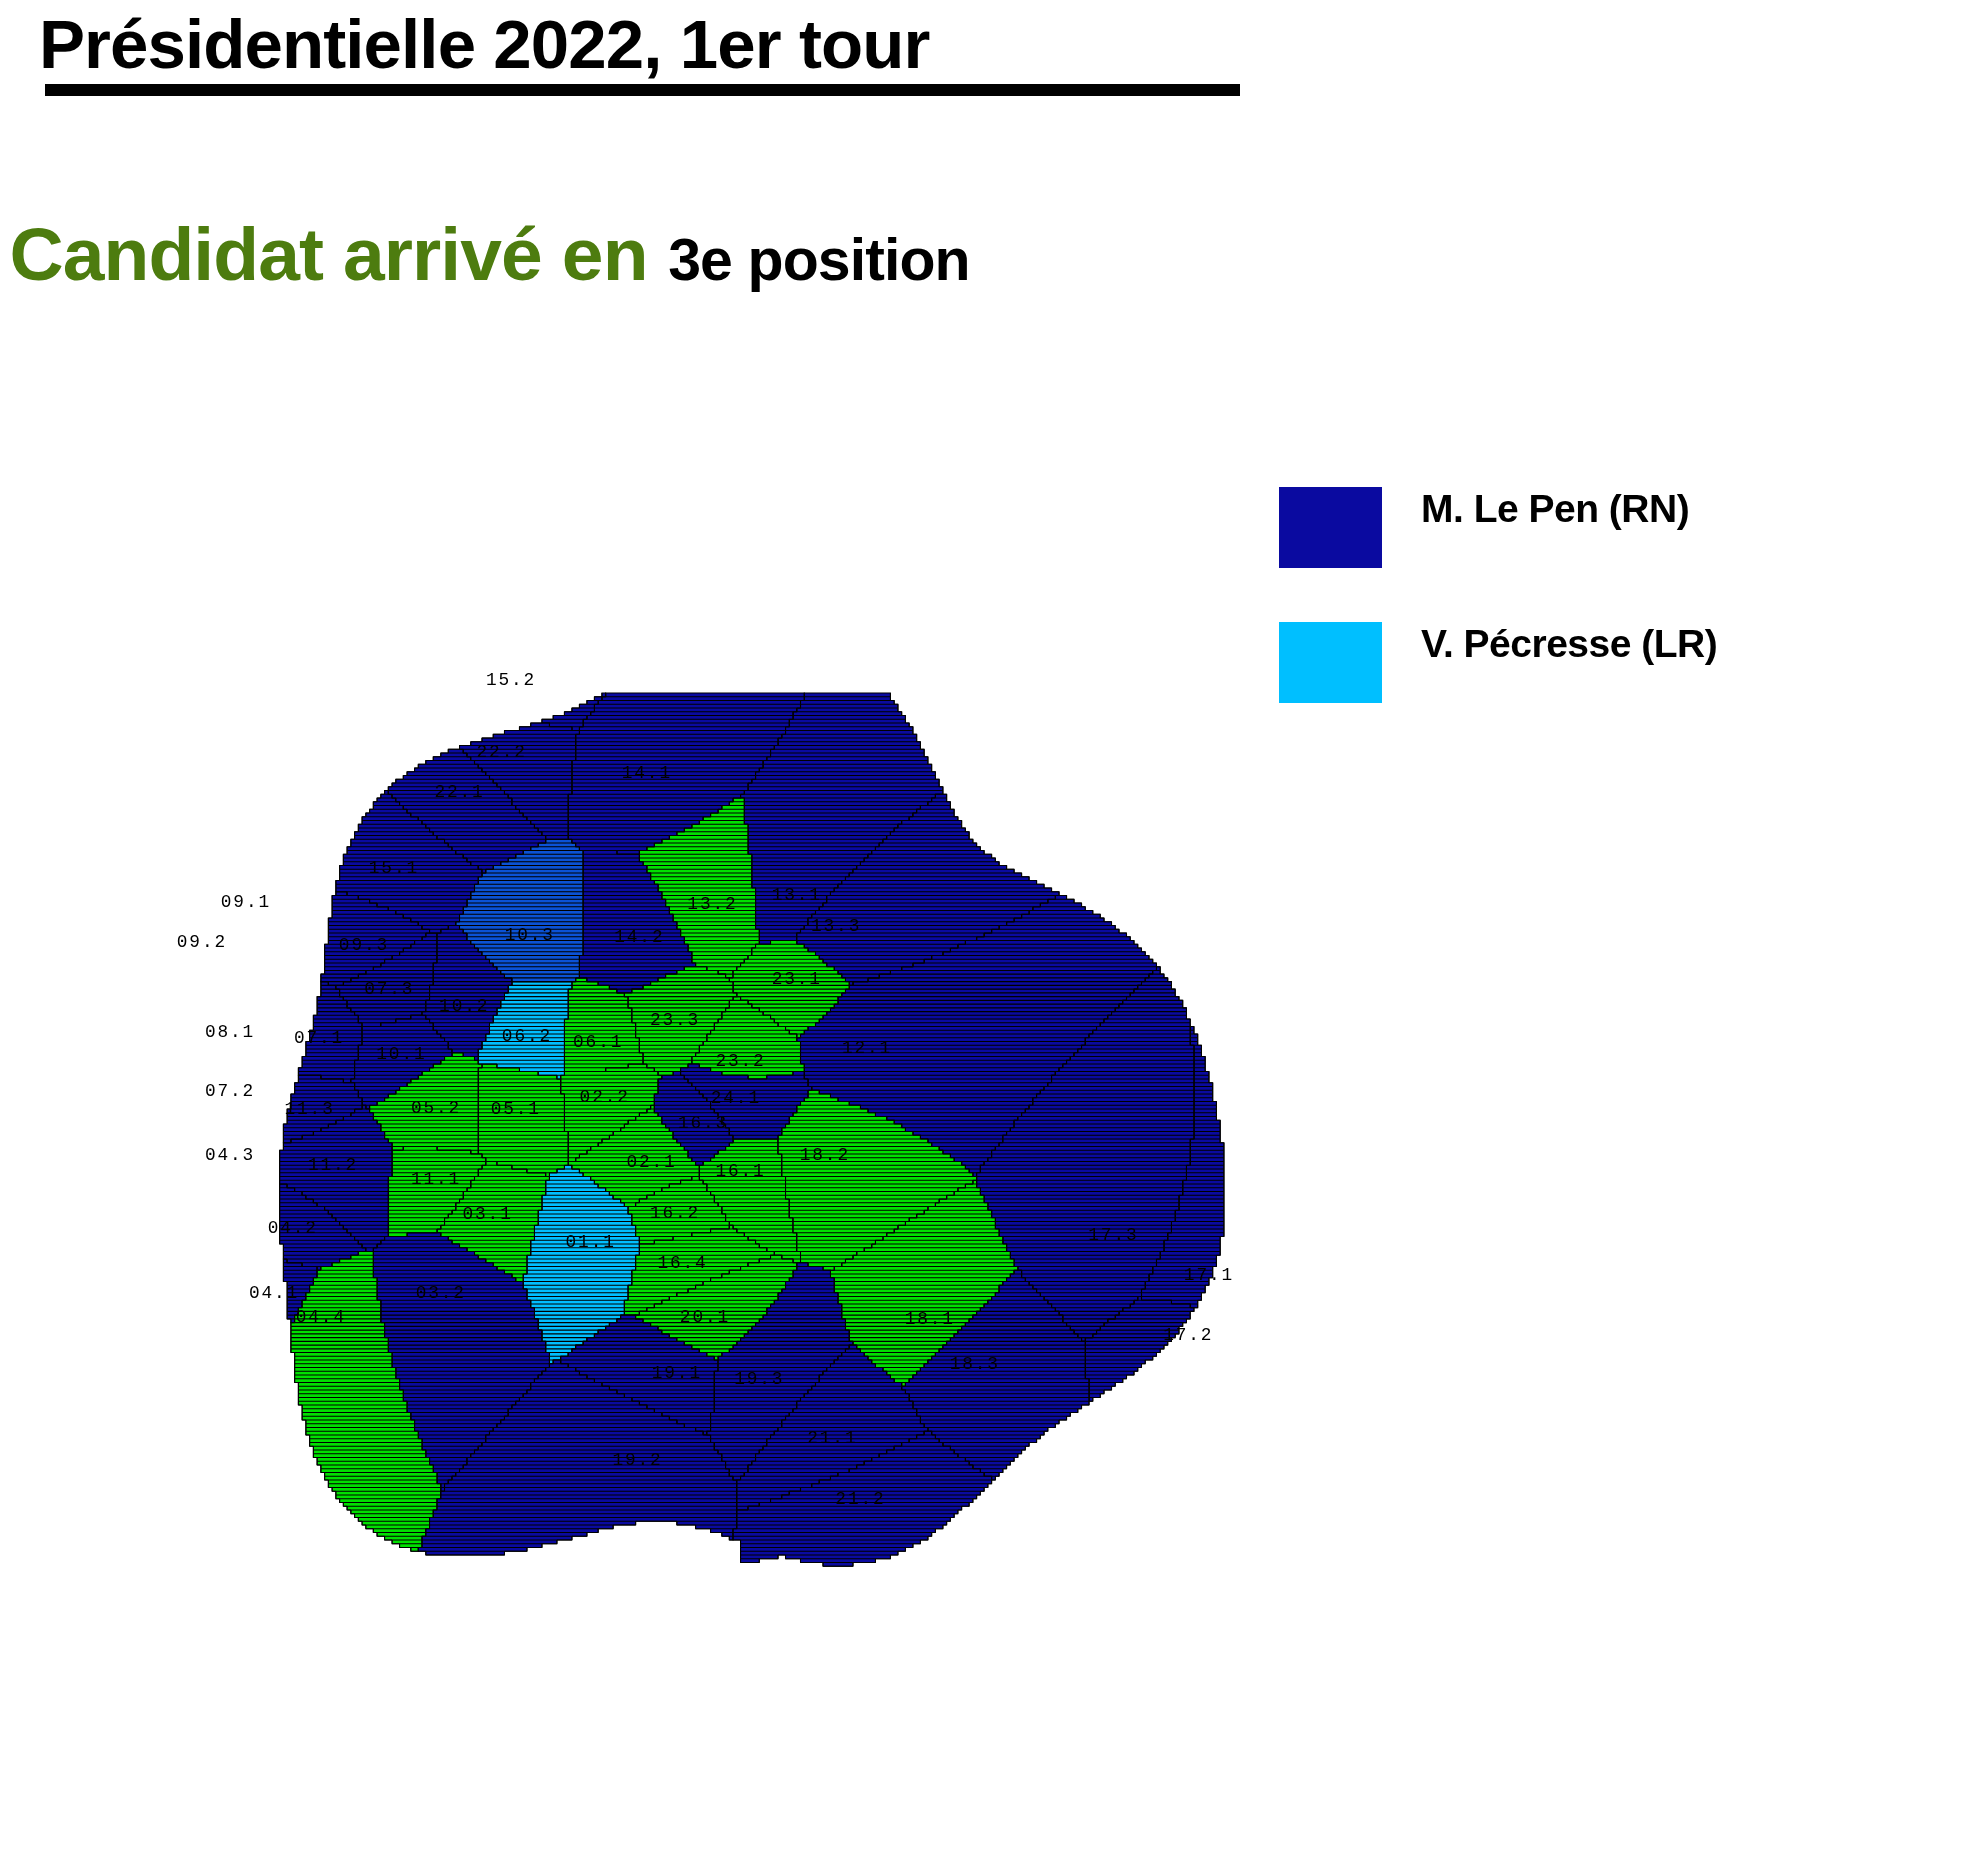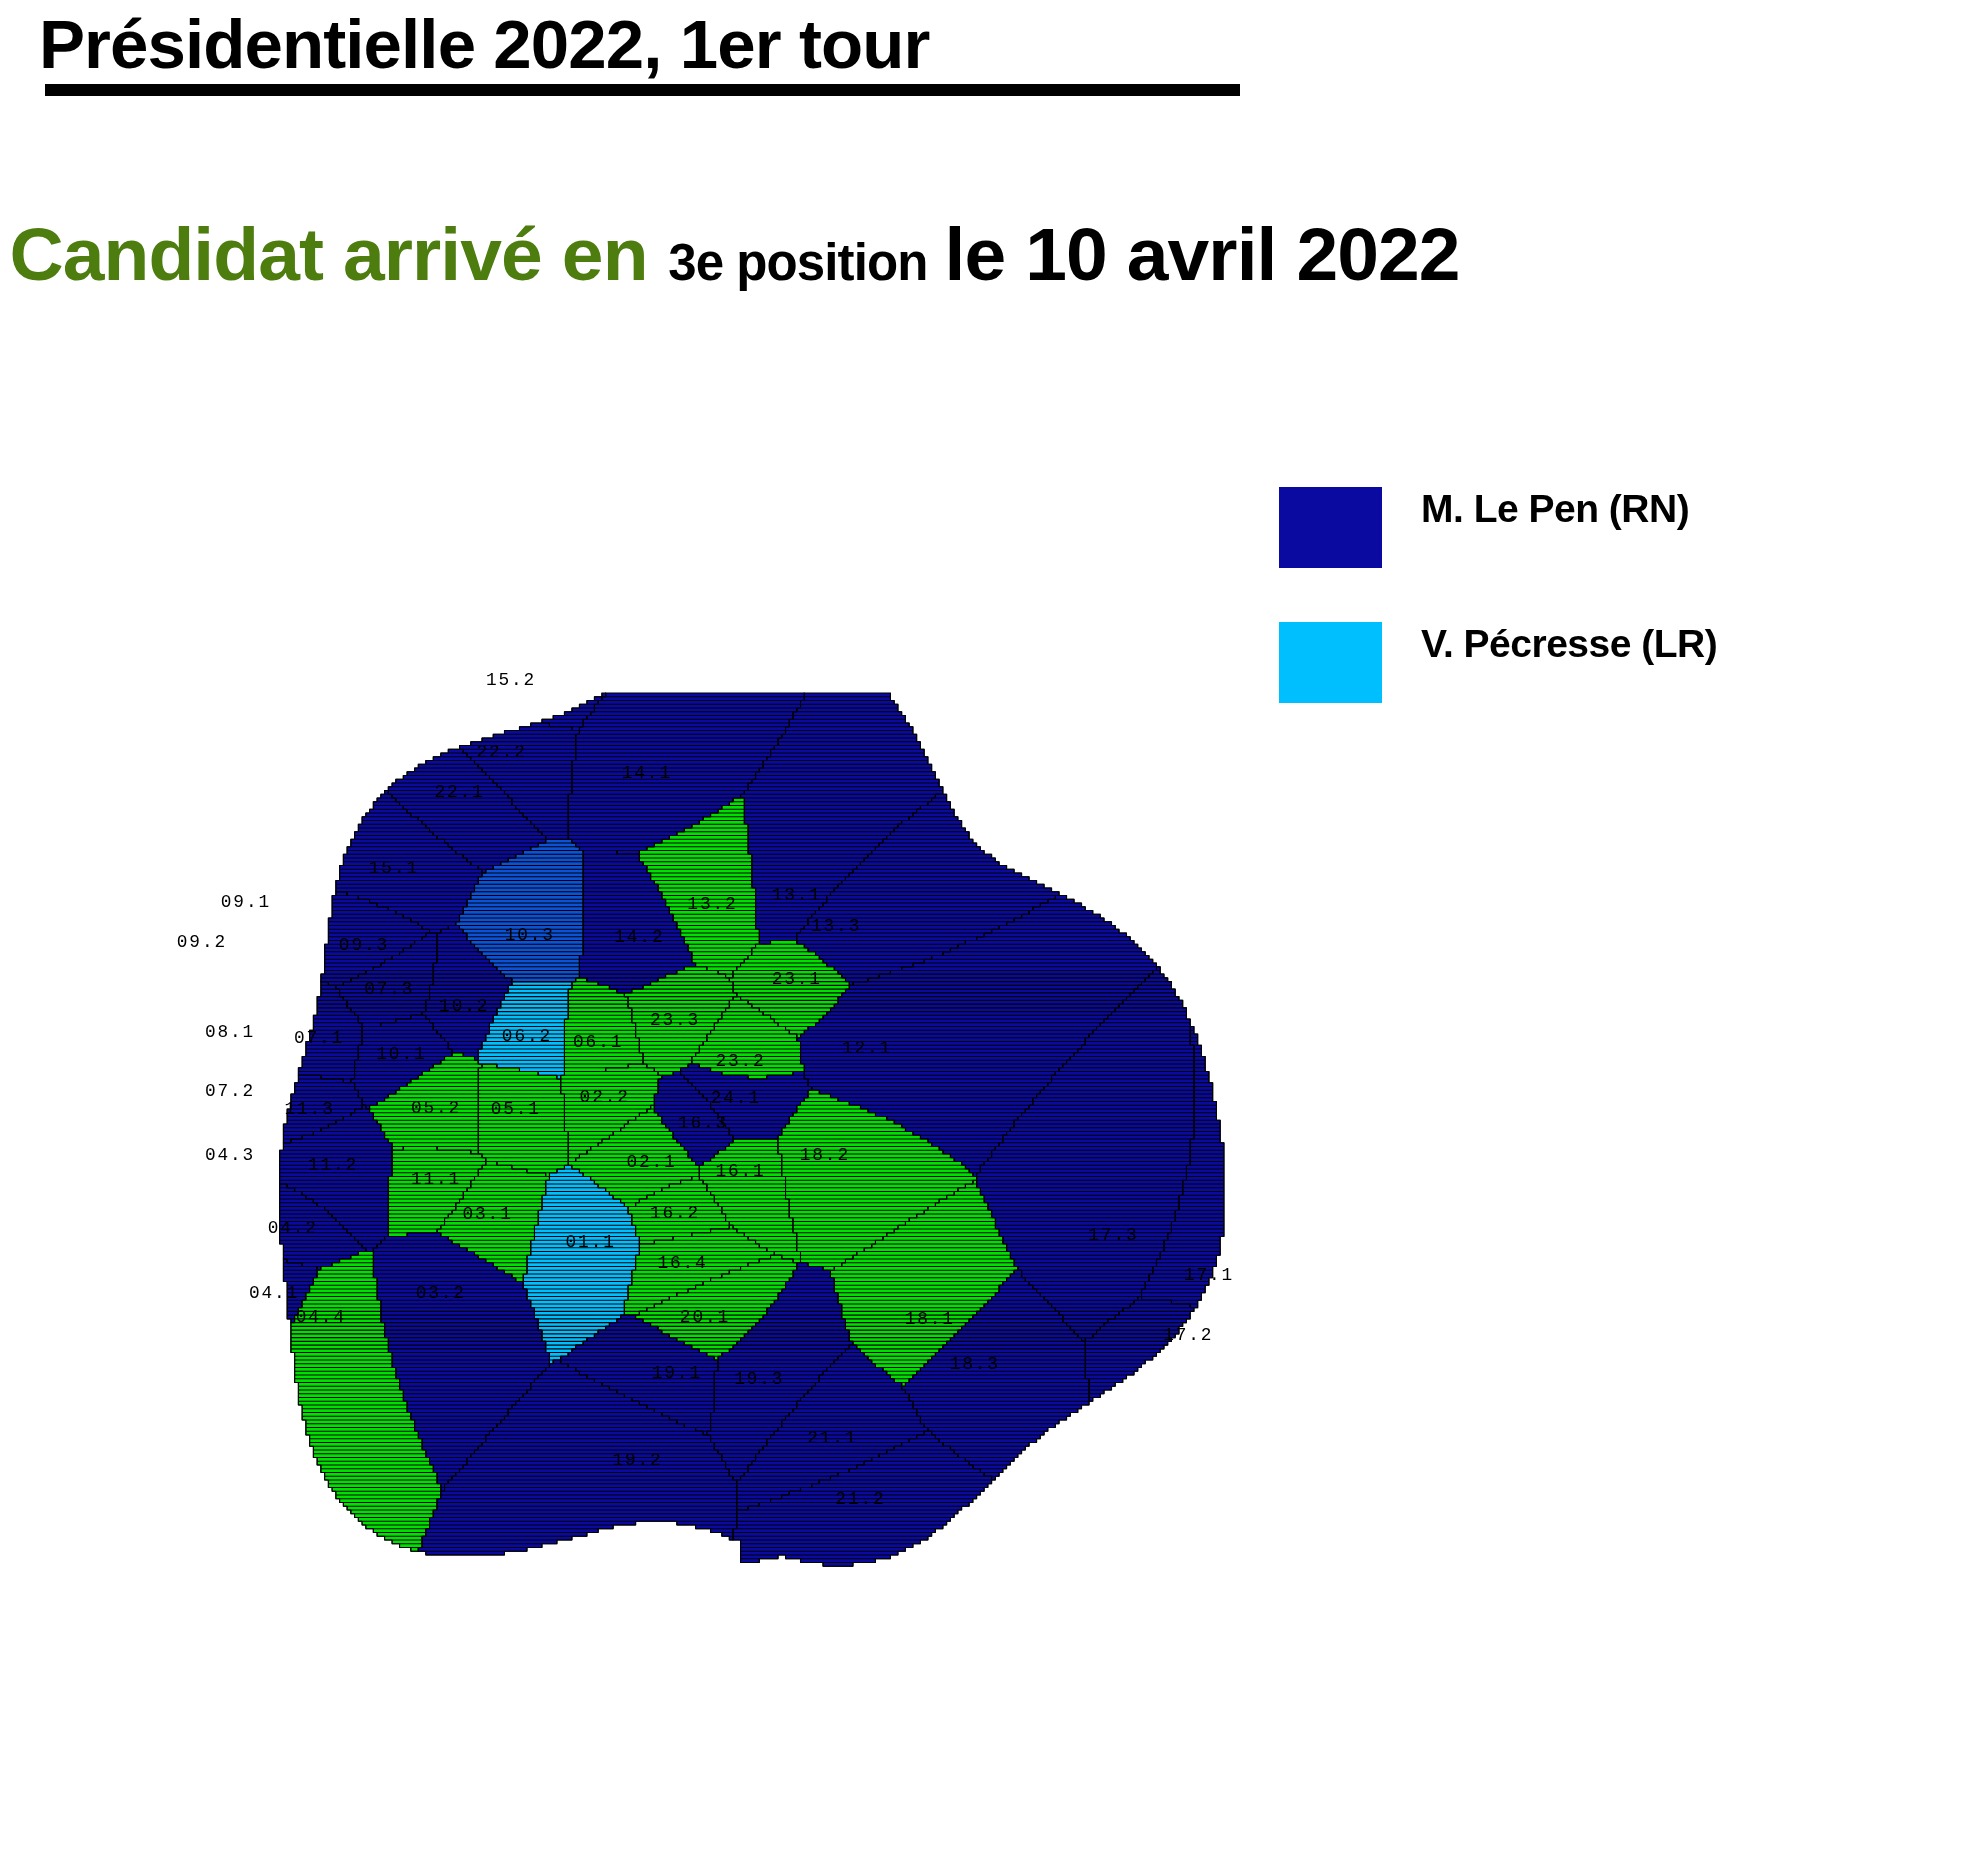--- a/index.html
+++ b/index.html
@@ -13,21 +13,21 @@
     color:#000;white-space:nowrap;
   }
   .title-rule{
     position:absolute;left:45px;top:84px;width:1195px;height:12px;background:#000;
   }
   .subtitle-row{
     position:absolute;left:9.4px;top:211px;width:1958px;
     display:flex;align-items:baseline;white-space:nowrap;
   }
   .sub-a{font-weight:bold;font-size:75px;letter-spacing:-0.9px;color:#4d7c0f;}
-  .sub-b{font-weight:bold;font-size:51px;letter-spacing:-0.9px;color:#000;padding-left:20.6px;}
+  .sub-b{font-weight:bold;font-size:59px;letter-spacing:-0.9px;color:#000;padding-left:20.6px;}
   .sub-c{font-weight:bold;font-size:75px;letter-spacing:-0.9px;color:#000;padding-left:17px;}
 
   .map-wrap{position:absolute;left:141px;top:468px;width:1171px;height:1387px;}
   .map-svg{display:block;width:1171px;height:1387px;}
   .zone-label{
     font-family:"Liberation Mono","DejaVu Sans Mono",monospace;
     font-size:19px;fill:#000;letter-spacing:2px;text-anchor:middle;
     pointer-events:none;
   }
   .zone{stroke:#000;stroke-width:1.1;}
@@ -44,21 +44,20 @@
 <body>
 
 <div class="page">
 
   <div class="title">Présidentielle 2022, 1er tour</div>
   <div class="title-rule"></div>
 
   <div class="subtitle-row">
     <span class="sub-a">Candidat arrivé en</span>
     <span class="sub-b">3e  position</span>
-    <span class="sub-c">le 10 avril 2022</span>
   </div>
 
   <div class="map-wrap">
     <svg class="map-svg" viewBox="0 0 1250 1000" preserveAspectRatio="xMidYMid meet">
       <g id="zone-shapes">
           <path d="M452 504H460V508H452ZM444 508H468V512H444ZM436 512H472V516H436ZM436 516H480V520H436ZM432 520H484V524H432ZM432 524H488V528H432ZM432 528H496V532H432ZM432 532H500V536H432ZM428 536H504V540H428ZM428 540H512V544H428ZM428 544H516V548H428ZM428 548H520V552H428ZM424 552H520V556H424ZM424 556H524V560H424ZM424 560H524V564H424ZM424 564H524V568H424ZM420 568H528V572H420ZM420 572H528V576H420ZM420 576H528V580H420ZM420 580H532V584H420ZM416 584H532V588H416ZM416 588H532V592H416ZM416 592H532V596H416ZM416 596H532V600H416ZM412 600H528V604H412ZM412 604H528V608H412ZM412 608H528V612H412ZM412 612H528V616H412ZM412 616H524V620H412ZM408 620H524V624H408ZM408 624H524V628H408ZM408 628H524V632H408ZM408 632H520V636H408ZM412 636H520V640H412ZM412 640H520V644H412ZM412 644H520V648H412ZM416 648H516V652H416ZM416 652H516V656H416ZM420 656H516V660H420ZM420 660H516V664H420ZM420 664H512V668H420ZM424 668H508V672H424ZM424 672H500V676H424ZM424 676H496V680H424ZM428 680H488V684H428ZM428 684H484V688H428ZM428 688H476V692H428ZM432 692H472V696H432ZM432 696H464V700H432ZM432 700H460V704H432ZM436 704H456V708H436ZM436 708H448V712H436ZM436 712H440V716H436Z" class="zone" fill="#00BFFF" stroke="none"></path>
           <path d="M544 440H548V444H544ZM540 444H548V448H540ZM532 448H552V452H532ZM528 452H556V456H528ZM520 456H556V460H520ZM516 460H560V464H516ZM512 464H564V468H512ZM504 468H568V472H504ZM500 472H568V476H500ZM492 476H572V480H492ZM488 480H576V484H488ZM480 484H580V488H480ZM476 488H584V492H476ZM468 492H584V496H468ZM464 496H588V500H464ZM456 500H592V504H456ZM460 504H596V508H460ZM468 508H596V512H468ZM472 512H596V516H472ZM480 516H588V520H480ZM484 520H576V524H484ZM488 524H564V528H488ZM496 528H556V532H496ZM500 532H548V536H500ZM504 536H540V540H504ZM512 540H532V544H512ZM516 544H528V548H516Z" class="zone" fill="#00E000" stroke="none"></path>
           <path d="M520 396H540V400H520ZM496 400H548V404H496ZM452 404H552V408H452ZM448 408H556V412H448ZM448 412H552V416H448ZM448 416H552V420H448ZM448 420H552V424H448ZM448 424H552V428H448ZM452 428H548V432H452ZM452 432H548V436H452ZM452 436H548V440H452ZM452 440H544V444H452ZM452 444H540V448H452ZM452 448H532V452H452ZM452 452H528V456H452ZM452 456H520V460H452ZM452 460H516V464H452ZM452 464H512V468H452ZM456 468H504V472H456ZM456 472H500V476H456ZM456 476H492V480H456ZM456 480H488V484H456ZM456 484H480V488H456ZM456 488H476V492H456ZM456 492H468V496H456ZM456 496H464V500H456Z" class="zone" fill="#00E000" stroke="none"></path>
           <path d="M368 500H380V504H368ZM364 504H396V508H364ZM360 508H412V512H360ZM360 512H432V516H360ZM356 516H436V520H356ZM352 520H432V524H352ZM352 524H432V528H352ZM348 528H432V532H348ZM344 532H432V536H344ZM344 536H428V540H344ZM340 540H428V544H340ZM336 544H428V548H336ZM336 548H428V552H336ZM332 552H424V556H332ZM328 556H424V560H328ZM324 560H424V564H324ZM324 564H424V568H324ZM320 568H420V572H320ZM316 572H420V576H316ZM320 576H420V580H320ZM328 580H420V584H328ZM332 584H416V588H332ZM340 588H416V592H340ZM348 592H416V596H348ZM356 596H416V600H356ZM360 600H412V604H360ZM368 604H412V608H368ZM376 608H412V612H376ZM380 612H412V616H380ZM388 616H412V620H388ZM396 620H408V624H396ZM400 624H408V628H400Z" class="zone" fill="#00E000" stroke="none"></path>
           <path d="M284 576H320V580H284ZM260 580H328V584H260ZM256 584H332V588H256ZM252 588H340V592H252ZM248 592H348V596H248ZM248 596H356V600H248ZM248 600H360V604H248ZM248 604H368V608H248ZM248 608H376V612H248ZM248 612H380V616H248ZM248 616H388V620H248ZM248 620H396V624H248ZM252 624H400V628H252ZM252 628H408V632H252ZM252 632H408V636H252ZM252 636H412V640H252ZM252 640H412V644H252ZM252 644H412V648H252ZM256 648H416V652H256ZM256 652H416V656H256ZM256 656H420V660H256ZM256 660H420V664H256ZM256 664H420V668H256ZM256 668H424V672H256ZM260 672H424V676H260ZM260 676H424V680H260ZM260 680H428V684H260ZM260 684H428V688H260ZM264 688H428V692H264ZM264 692H432V696H264ZM264 696H432V700H264ZM264 700H432V704H264ZM268 704H436V708H268ZM268 708H436V712H268ZM268 712H436V716H268ZM268 716H436V720H268ZM272 720H432V724H272ZM272 724H428V728H272ZM272 728H424V732H272ZM276 732H420V736H276ZM276 736H416V740H276ZM276 740H416V744H276ZM280 744H412V748H280ZM280 748H408V752H280ZM280 752H404V756H280ZM284 756H400V760H284ZM284 760H396V764H284ZM284 764H392V768H284ZM288 768H392V772H288ZM288 772H388V776H288ZM292 776H384V780H292ZM292 780H380V784H292ZM292 784H376V788H292ZM296 788H372V792H296ZM296 792H368V796H296ZM300 796H368V800H300ZM300 800H364V804H300ZM300 804H360V808H300ZM304 808H356V812H304ZM304 812H352V816H304ZM308 816H348V820H308ZM308 820H348V824H308ZM312 824H344V828H312ZM312 828H340V832H312ZM316 832H336V836H316ZM316 836H332V840H316ZM316 840H328V844H316ZM320 844H324V848H320ZM320 848H324V852H320Z" class="zone" fill="#0A0AA0" stroke="none"></path>

